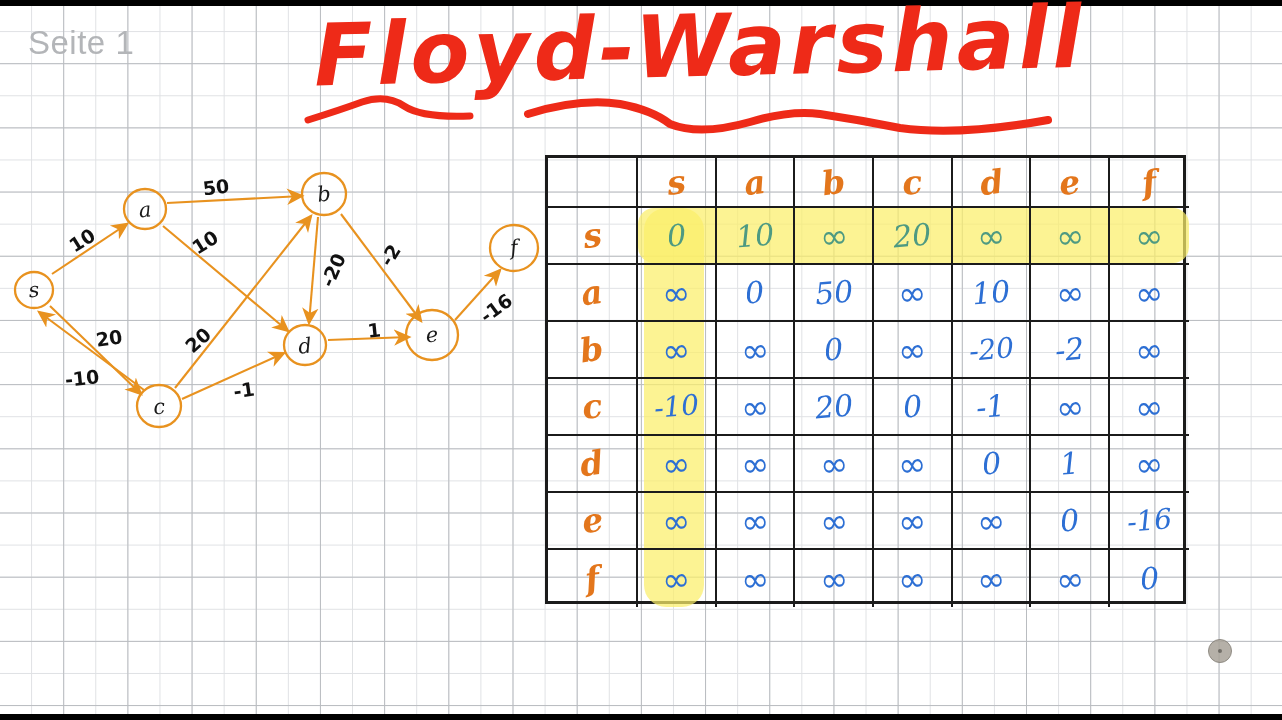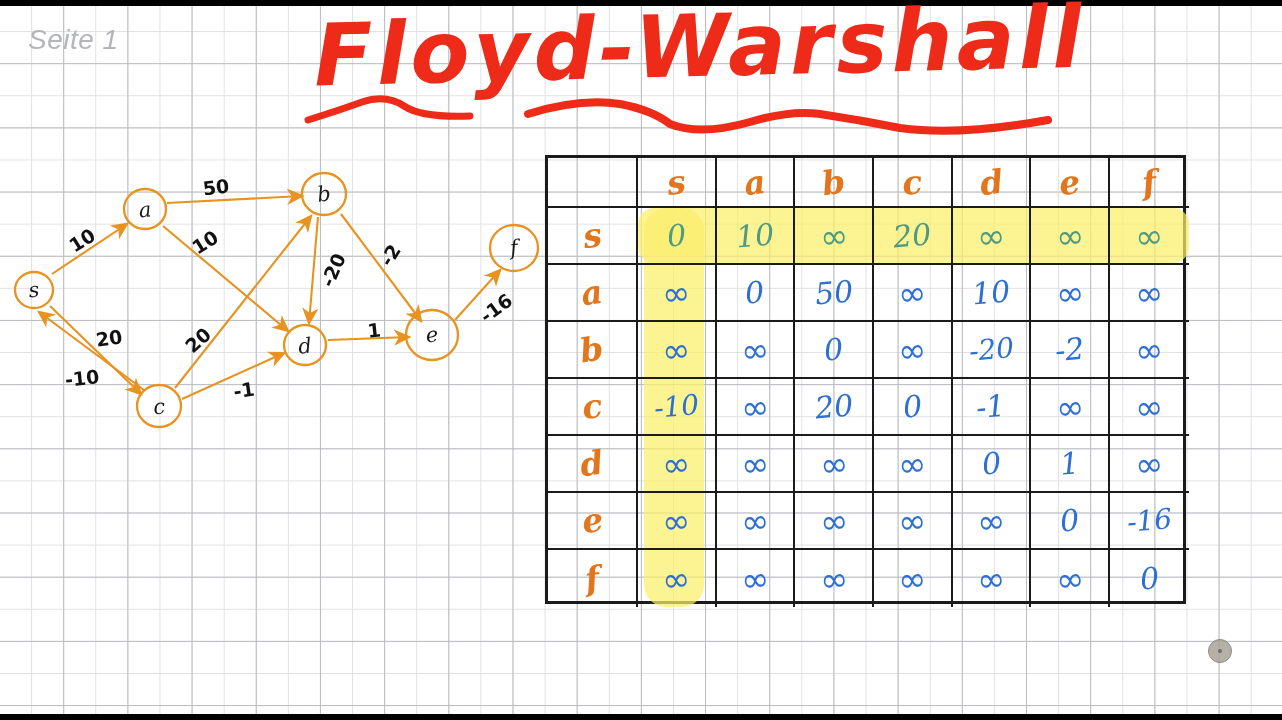--- a/index.html
+++ b/index.html
@@ -23,23 +23,22 @@
       64.2px 64.2px,
       32.1px 32.1px,
       32.1px 32.1px;
     background-position: -1px 7px, 7px -1px, -1px 7px, 7px -1px;
   }
   #topbar{position:absolute;left:0;top:0;width:1282px;height:6px;background:#000;}
   #botbar{position:absolute;left:0;top:714px;width:1282px;height:6px;background:#000;}
 
   #seite{
     position:absolute;left:28px;top:24px;
-    font-size:28px;color:#b3b5b8;letter-spacing:.5px;
+    font-size:33px;color:#b3b5b8;letter-spacing:.5px;
     font-family:"Liberation Sans", sans-serif;
-    font-style:italic;
   }
 
   
   #title-wrap{position:absolute;left:300px;top:2px;width:780px;height:140px;}
   .title-text{
     position:absolute;left:14px;top:-6px;
     font-family:"DejaVu Sans", sans-serif;
     font-size:86px;font-weight:700;font-style:italic;
     color:#ee2a18;letter-spacing:4px;
     transform:rotate(-1.4deg);

